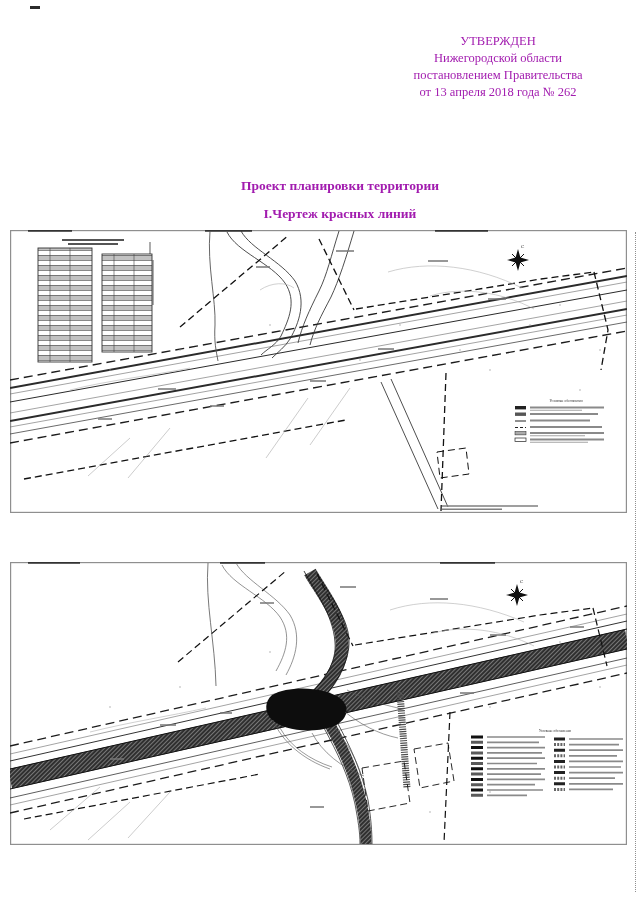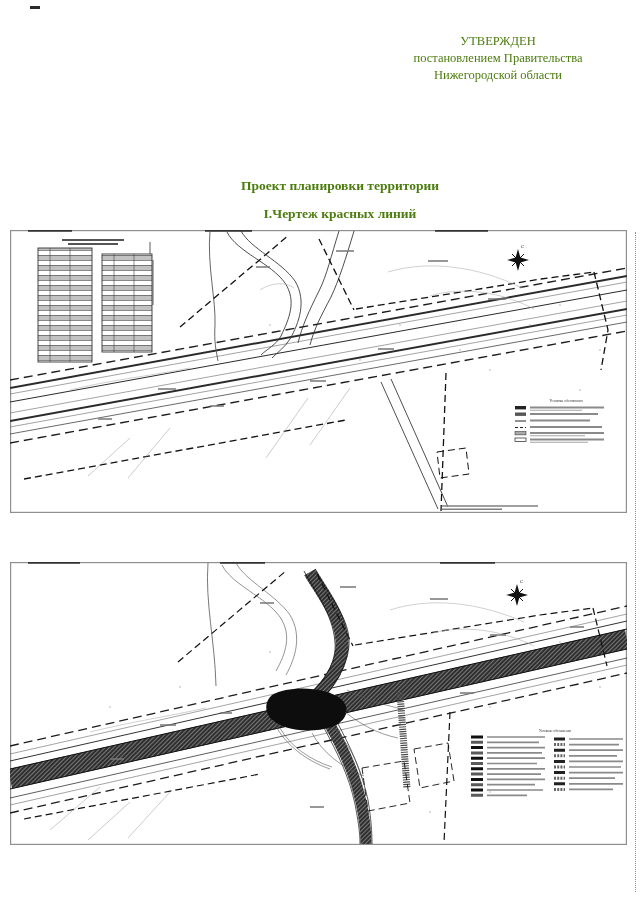--- a/index.html
+++ b/index.html
@@ -1,17 +1,17 @@
 <!DOCTYPE html>
 <html><head>
 <meta charset="utf-8">
 <style>
   html,body{margin:0;padding:0;background:#e8e8e8;}
   .page{position:relative;width:640px;height:905px;background:#fff;overflow:hidden;
-        font-family:"Liberation Serif", serif;color:#4d7c0f;}
+        font-family:"Liberation Serif", serif;color:#a21caf;}
   .approval{position:absolute;top:33px;left:368px;width:260px;text-align:center;
             font-size:12.5px;line-height:17px;}
   .doc-title{position:absolute;top:123px;left:28px;width:584px;text-align:center;
              font-size:13.6px;line-height:19.5px;}
   .heading{position:absolute;left:0;width:640px;text-align:center;font-weight:bold;font-size:13.5px;margin-left:20px;}
   .h-project{top:178px;}
   .h-sec1{top:206px;}
   .h-sec2{top:532px;}
   .drawing{position:absolute;left:10px;width:617px;height:283px;}
   .drawing1{top:230px;}
@@ -24,22 +24,23 @@
 </style>
 </head>
 <body>
 
 <div class="page">
 
   <div class="artifact-mark"></div>
 
   <div class="approval">
     <div>УТВЕРЖДЕН</div>
+    <div>Нижегородской области</div>
     <div>постановлением Правительства</div>
-    <div>Нижегородской области</div>
+    <div>от 13 апреля 2018 года № 262</div>
   </div>
 
 
   <div class="heading h-project">Проект планировки территории</div>
   <div class="heading h-sec1">I.Чертеж красных линий</div>
 
   <div class="drawing drawing1">
     <svg viewBox="0 0 617 283" width="617" height="283">
       <defs>
         <pattern id="trows" width="4" height="10" patternUnits="userSpaceOnUse">

